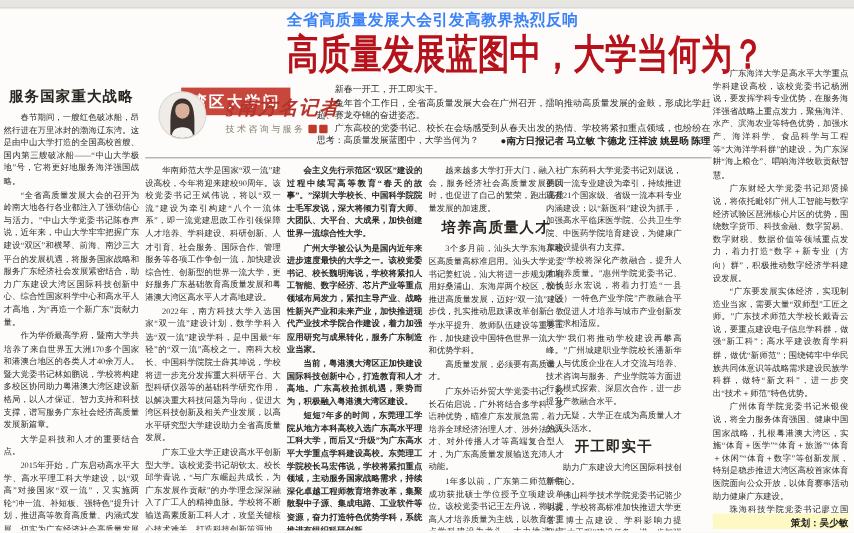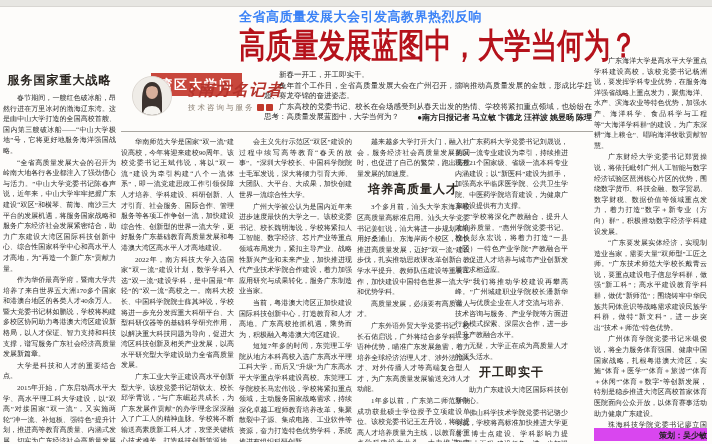--- a/index.html
+++ b/index.html
@@ -27,30 +27,30 @@
   .seal{display:inline-block;width:7px;height:7px;background:#c0392b;border-radius:1px;}
   .lede-text{position:absolute;left:144px;top:2px;width:328px;}
   .lede-text p{margin:0;font-size:7.5px;line-height:10.5px;text-indent:2em;text-align:justify;color:#2b2b2b;}
   .byline{position:absolute;right:2px;top:44px;font-size:8px;font-weight:bold;color:#222;white-space:nowrap;}
 
   .rule{position:absolute;left:121px;top:131px;width:472px;border-top:1px solid #a9a6a0;}
 
   .col{position:absolute;width:113px;overflow:hidden;text-align:justify;}
   .col-1{left:3px;top:70px;height:372px;}
   .col-2{left:121px;top:137px;height:305px;}
-  .col-3{left:239px;top:137px;height:305px;}
+  .col-3{left:239px;top:137px;height:305px;font-weight:bold;}
   .col-4{left:357px;top:137px;height:305px;}
   .col-5{left:455px;top:137px;height:305px;}
   .col-6{left:594px;top:56px;height:374px;}
   .body-p{margin:0 0 1px 0;font-size:7px;line-height:10.6px;text-indent:2em;color:#2b2b2b;}
   .col-header{margin:2px 0 4px 0;font-size:12px;font-weight:bold;text-align:center;
     color:#2a2520;letter-spacing:1px;font-family:"Liberation Serif",serif;}
 
   .footer-credit{position:absolute;left:594px;top:428px;width:113px;text-align:right;
-    font-size:8px;font-weight:bold;color:#222;background:#d946ef;padding-top:2px;}
+    font-size:8px;font-weight:bold;color:#222;background:#fef9c3;padding-top:2px;}
 </style>
 </head>
 <body>
 
 <div class="page">
   <div class="topstrip"></div>
 
   <div class="badge">湾区大学问</div>
   <div class="kicker">全省高质量发展大会引发高教界热烈反响</div>
   <div class="headline">高质量发展蓝图中，大学当何为？</div>

